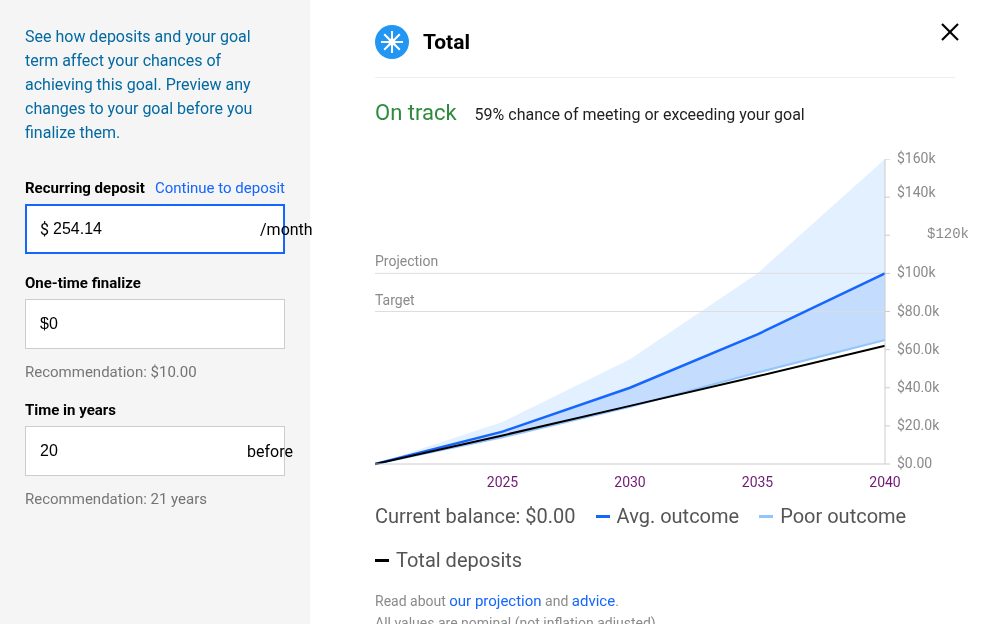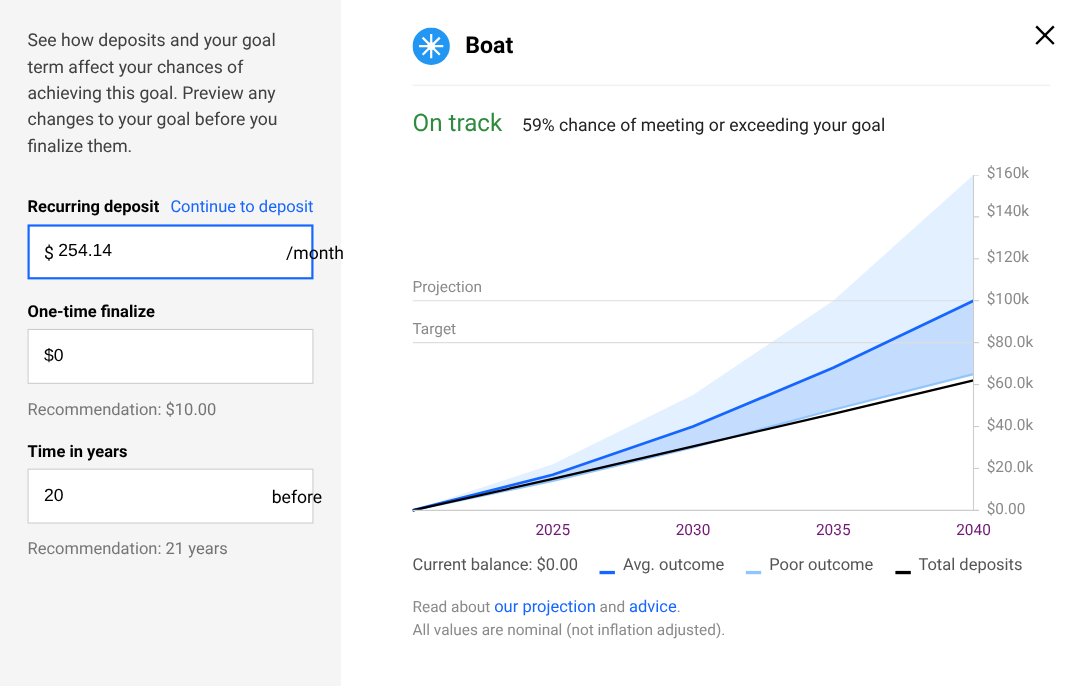--- a/index.html
+++ b/index.html
@@ -24,21 +24,21 @@
     position: relative;
   }
   h1.title {
     font-size: 20px;
     font-weight: 700;
     margin-bottom: 8px;
   }
   .subtitle {
     font-size: 16px;
     line-height: 1.5;
-    color: #404040;
+    color: #0369a1;
     margin-bottom: 34px;
   }
   .field-group { margin-bottom: 20px; }
   .field-header {
     display: flex;
     justify-content: space-between;
     align-items: baseline;
     margin-bottom: 7px;
   }
   .field-label {
@@ -141,25 +141,25 @@
   .ref-label {
     position: absolute;
     font-size: 14px;
     color: #8a8a8a;
   }
   .legend {
     display: flex;
     gap: 20px;
     align-items: center;
     flex-wrap: wrap;
-    font-size: 15px;
+    font-size: 20px;
     color: #555;
     margin-top: 10px;
   }
-  .legend-item { display: flex; align-items: flex-end; gap: 7px; }
+  .legend-item { display: flex; align-items: center; gap: 7px; }
   .swatch { width: 14px; height: 3px; display: inline-block; }
   .swatch.avg { background: #1565ff; }
   .swatch.poor { background: #93c5fd; }
   .swatch.total { background: #000; }
   .footnote {
     font-size: 14px;
     color: #8a8a8a;
     margin-top: 18px;
     line-height: 1.5;
   }
@@ -221,21 +221,21 @@
     <svg class="goal-icon" viewBox="0 0 34 34">
       <circle cx="17" cy="17" r="17" fill="#2196f3"></circle>
       <g transform="translate(17,17)">
         <line x1="0" y1="-11" x2="0" y2="11" stroke="#fff" stroke-width="2"></line>
         <line x1="-11" y1="0" x2="11" y2="0" stroke="#fff" stroke-width="2"></line>
         <line x1="-7.8" y1="-7.8" x2="7.8" y2="7.8" stroke="#fff" stroke-width="2"></line>
         <line x1="-7.8" y1="7.8" x2="7.8" y2="-7.8" stroke="#fff" stroke-width="2"></line>
         <circle cx="0" cy="0" r="3.5" fill="#fff"></circle>
       </g>
     </svg>
-    <span class="goal-name">Boat</span>
+    <span class="goal-name">Total</span>
   </div>
 
   <div class="status-row">
     <span class="status-label">On track</span>
     <span class="status-desc">59% chance of meeting or exceeding your goal</span>
   </div>
 
   <div class="chart-area">
     <svg class="chart-svg" id="chart-svg" width="575" height="335">
         <path d="M0 305 L127.5 263.0625 L255 200.15625 L382.5 114.375 L510 0 L510 114.375 L382.5 175.375 L255 228.75 L127.5 272.59375 L0 305 Z" fill="#e3f0ff" stroke="none"></path>
@@ -259,21 +259,21 @@
       </svg>
     <span class="ref-label" id="proj-label" style="left: 0px; top: 94.375px;">Projection</span>
     <span class="ref-label" id="target-label" style="left: 0px; top: 132.5px;">Target</span>
     <div id="y-labels">
         <div class="y-label" style="left: 522px; top: 296px;">$0.00</div>
         <div class="y-label" style="left: 522px; top: 257.875px;">$20.0k</div>
         <div class="y-label" style="left: 522px; top: 219.75px;">$40.0k</div>
         <div class="y-label" style="left: 522px; top: 181.625px;">$60.0k</div>
         <div class="y-label" style="left: 522px; top: 143.5px;">$80.0k</div>
         <div class="y-label" style="left: 522px; top: 105.375px;">$100k</div>
-        <div class="y-label" style="left: 522px; top: 67.25px;">$120k</div>
+        <div class="y-label" style="left: 552px; top: 67.25px; font-family: Liberation Mono, monospace;">$120k</div>
         <div class="y-label" style="left: 522px; top: 25px;">$140k</div>
         <div class="y-label" style="left: 522px; top: -9px;">$160k</div>
       </div>
     <div id="x-labels">
         <div class="x-label" style="left: 127.5px; top: 315px;">2025</div>
         <div class="x-label" style="left: 255px; top: 315px;">2030</div>
         <div class="x-label" style="left: 382.5px; top: 315px;">2035</div>
         <div class="x-label" style="left: 510px; top: 315px;">2040</div>
       </div>
   </div>

